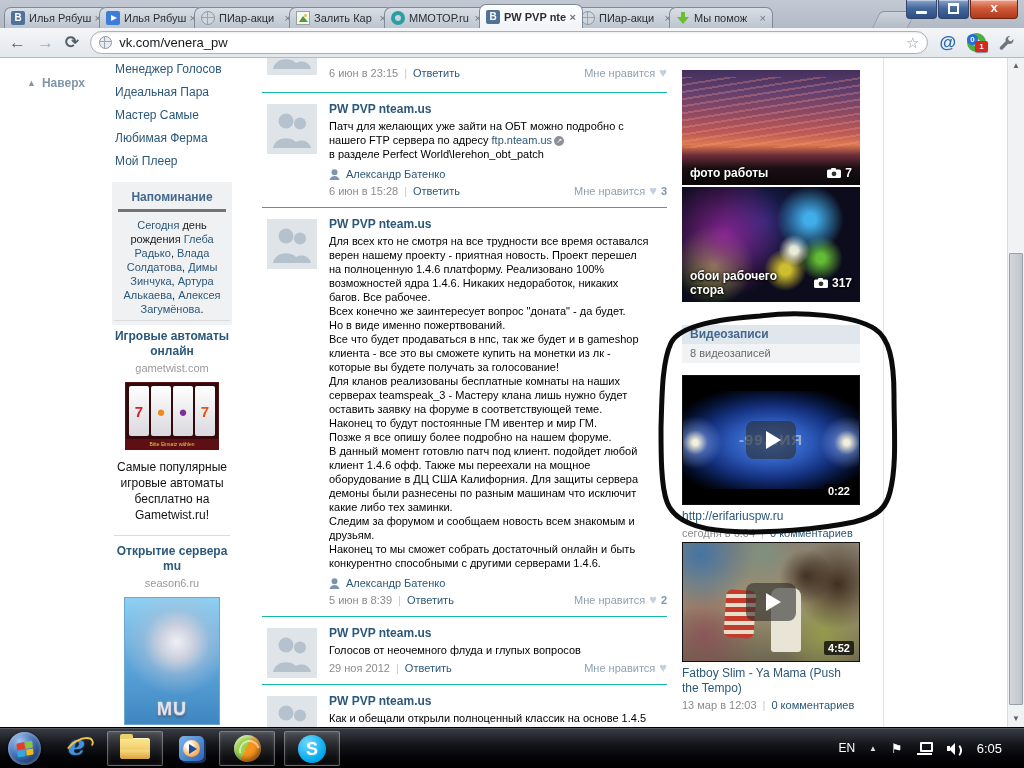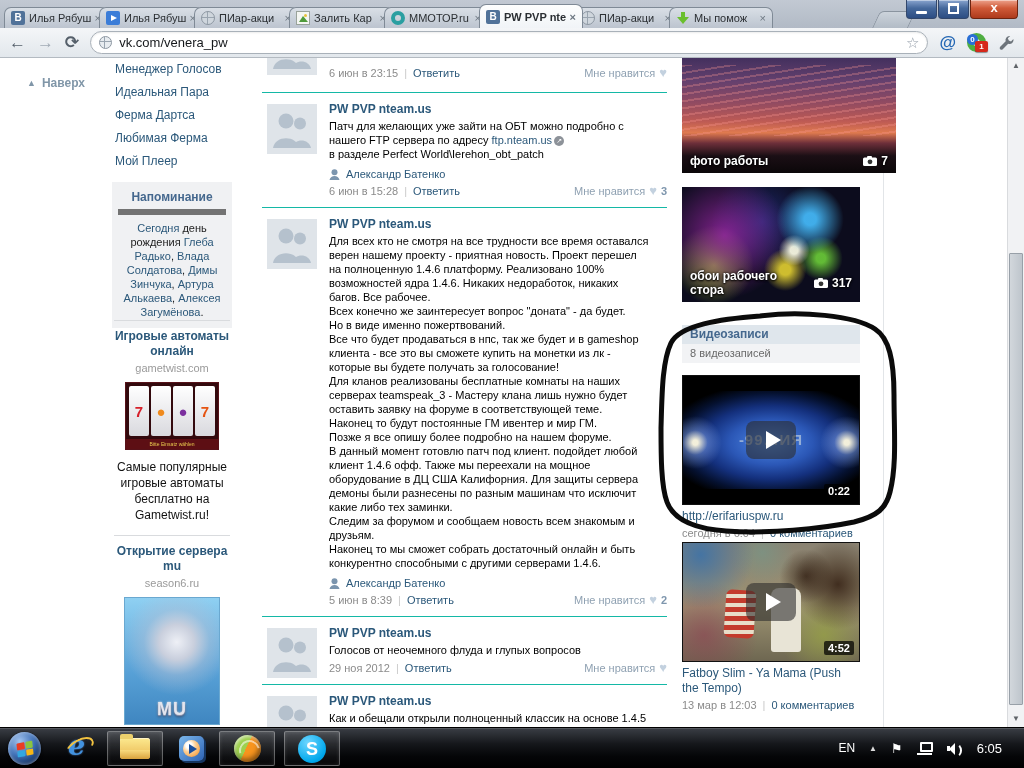--- a/index.html
+++ b/index.html
@@ -67,21 +67,21 @@
   .page-edge{position:absolute;left:883px;top:0;bottom:0;width:1px;background:#e2e5e8;}
 
   .upnav{position:absolute;left:27px;top:18px;font-size:12px;font-weight:bold;color:#8096a8;display:flex;gap:6px;align-items:center;}
   .upnav .arr{font-size:9px;}
 
   .leftmenu{position:absolute;left:115px;top:5px;margin:0;padding:0;list-style:none;}
   .lm-item{font-size:12px;color:#2B587A;margin-bottom:11px;line-height:12px;}
 
   .reminder{position:absolute;left:112px;top:124px;width:120px;background:#f0f1f3;text-align:center;
       padding:8px 6px 9px;box-sizing:border-box;}
-  .rem-title{font-size:12px;font-weight:bold;color:#45688E;padding-bottom:5px;border-bottom:6px solid #737373;margin-bottom:6px;}
+  .rem-title{font-size:12px;font-weight:bold;color:#45688E;padding-bottom:5px;border-bottom:3px solid #737373;margin-bottom:6px;}
   .rem-text{font-size:11px;line-height:14px;}
   .seg-link{color:#2B587A;}
   .seg-plain{color:#1d1d1d;}
 
   .adscol{position:absolute;left:110px;top:262px;width:124px;text-align:center;}
   .ad-div{border:none;border-top:1px solid #d9dbde;margin:0 4px 8px;}
   .ad-title{font-size:12px;font-weight:bold;color:#2B587A;line-height:15px;}
   .ad-domain{font-size:11px;color:#9a9a9a;margin:3px 0 8px;}
   .ad-desc{font-size:12px;color:#111;line-height:16px;margin-top:9px;}
   .art-slots{width:94px;height:68px;margin:0 auto;background:#33090d;border:1px solid #571219;
@@ -120,21 +120,21 @@
   .meta-sep{color:#c9c9c9;}
   .reply-link{color:#2B587A;}
   .reply-link:empty,.meta-date:empty{display:none;}
   .likes{display:flex;align-items:center;gap:4px;color:#8fa1b2;}
   .heart{color:#c3d1df;font-size:13px;line-height:10px;}
   .lcount{color:#7e96ad;font-weight:bold;}
   .lcount:empty,.heart:empty,.likes-label:empty{display:none;}
 
   
   .album{position:absolute;left:682px;width:178px;height:115px;overflow:hidden;}
-  .album1{top:0;padding-left:36px;}
+  .album1{top:12px;}
   .album2{top:129px;}
   .art-sunset{background:linear-gradient(180deg,#43305e 0%,#64406e 20%,#8f4a62 38%,#bd5a54 55%,#df7a4f 65%,#6e2f3a 74%,#1b0f15 85%,#0b0709 100%);}
   .art-sunset::before{content:"";position:absolute;left:0;right:0;top:6%;height:62%;
       background:repeating-linear-gradient(171deg,rgba(250,150,145,.30) 0 2px,transparent 2px 7px);}
   .art-neon{background:radial-gradient(circle at 72% 28%,rgba(70,190,255,.9) 0 4%,transparent 22%),
       radial-gradient(circle at 63% 55%,rgba(245,245,225,.95) 0 3%,transparent 12%),
       radial-gradient(circle at 78% 62%,rgba(120,230,60,.8) 0 3%,transparent 14%),
       radial-gradient(circle at 58% 72%,rgba(240,220,50,.85) 0 4%,transparent 16%),
       radial-gradient(circle at 24% 42%,rgba(160,40,170,.8),transparent 42%),
       radial-gradient(circle at 18% 68%,rgba(175,215,45,.75),transparent 24%),
@@ -327,21 +327,21 @@
   <div class="page-edge"></div>
 
   <div class="upnav">
     <span class="arr">▲</span>
     <span>Наверх</span>
   </div>
 
   <ul class="leftmenu">
       <li class="lm-item">Менеджер Голосов</li>
       <li class="lm-item">Идеальная Пара</li>
-      <li class="lm-item">Ферма Дартса</li>
+      <li class="lm-item">Мастер Самые</li>
       <li class="lm-item">Любимая Ферма</li>
       <li class="lm-item">Мой Плеер</li>
     </ul>
 
   <div class="reminder">
     <div class="rem-title">Напоминание</div>
     <div class="rem-text"><span class="seg-link">Сегодня</span><span class="seg-plain"> день рождения </span><span class="seg-link">Глеба Радько</span><span class="seg-plain">, </span><span class="seg-link">Влада Солдатова</span><span class="seg-plain">, </span><span class="seg-link">Димы Зинчука</span><span class="seg-plain">, </span><span class="seg-link">Артура Алькаева</span><span class="seg-plain">, </span><span class="seg-link">Алексея Загумёнова</span><span class="seg-plain">.</span></div>
   </div>
 
   <div class="adscol">

